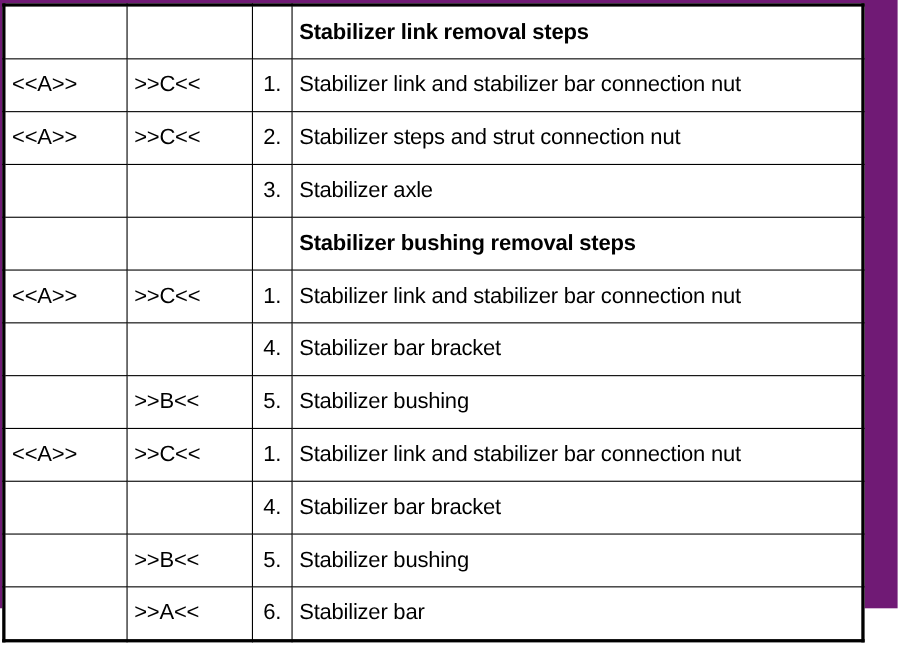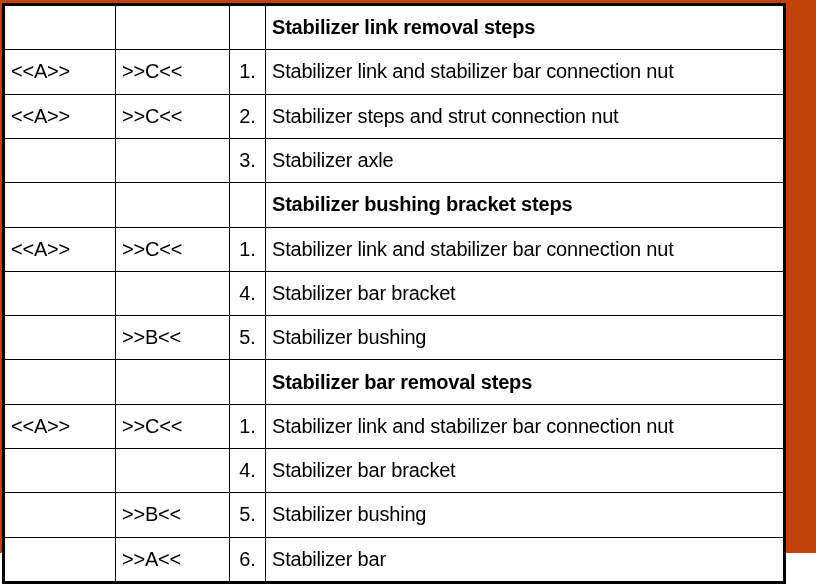--- a/index.html
+++ b/index.html
@@ -12,21 +12,21 @@
     height: 588px;
     font-family: "Liberation Sans", "DejaVu Sans", sans-serif;
     color: #000000;
     overflow: hidden;
   }
 
   #page {
     position: relative;
     width: 816px;
     height: 553px;
-    background: #c2410c;
+    background: #701a75;
   }
 
   table.steps-table {
     position: absolute;
     left: 2px;
     top: 3px;
     width: 784px;
     height: 581px;
     border-collapse: collapse;
     table-layout: fixed;
@@ -120,45 +120,39 @@
         <tr>
           <td class="col-a empty"></td>
           <td class="col-b empty"></td>
           <td class="col-num">3.</td>
           <td class="col-desc">Stabilizer axle</td>
         </tr>
         <tr class="section-header">
           <td class="col-a empty"></td>
           <td class="col-b empty"></td>
           <td class="col-num empty"></td>
-          <td class="col-desc">Stabilizer bushing bracket steps</td>
+          <td class="col-desc">Stabilizer bushing removal steps</td>
         </tr>
         <tr>
           <td class="col-a">&lt;&lt;A&gt;&gt;</td>
           <td class="col-b">&gt;&gt;C&lt;&lt;</td>
           <td class="col-num">1.</td>
           <td class="col-desc">Stabilizer link and stabilizer bar connection nut</td>
         </tr>
         <tr>
           <td class="col-a empty"></td>
           <td class="col-b empty"></td>
           <td class="col-num">4.</td>
           <td class="col-desc">Stabilizer bar bracket</td>
         </tr>
         <tr>
           <td class="col-a empty"></td>
           <td class="col-b">&gt;&gt;B&lt;&lt;</td>
           <td class="col-num">5.</td>
           <td class="col-desc">Stabilizer bushing</td>
-        </tr>
-        <tr class="section-header">
-          <td class="col-a empty"></td>
-          <td class="col-b empty"></td>
-          <td class="col-num empty"></td>
-          <td class="col-desc">Stabilizer bar removal steps</td>
         </tr>
         <tr>
           <td class="col-a">&lt;&lt;A&gt;&gt;</td>
           <td class="col-b">&gt;&gt;C&lt;&lt;</td>
           <td class="col-num">1.</td>
           <td class="col-desc">Stabilizer link and stabilizer bar connection nut</td>
         </tr>
         <tr>
           <td class="col-a empty"></td>
           <td class="col-b empty"></td>

